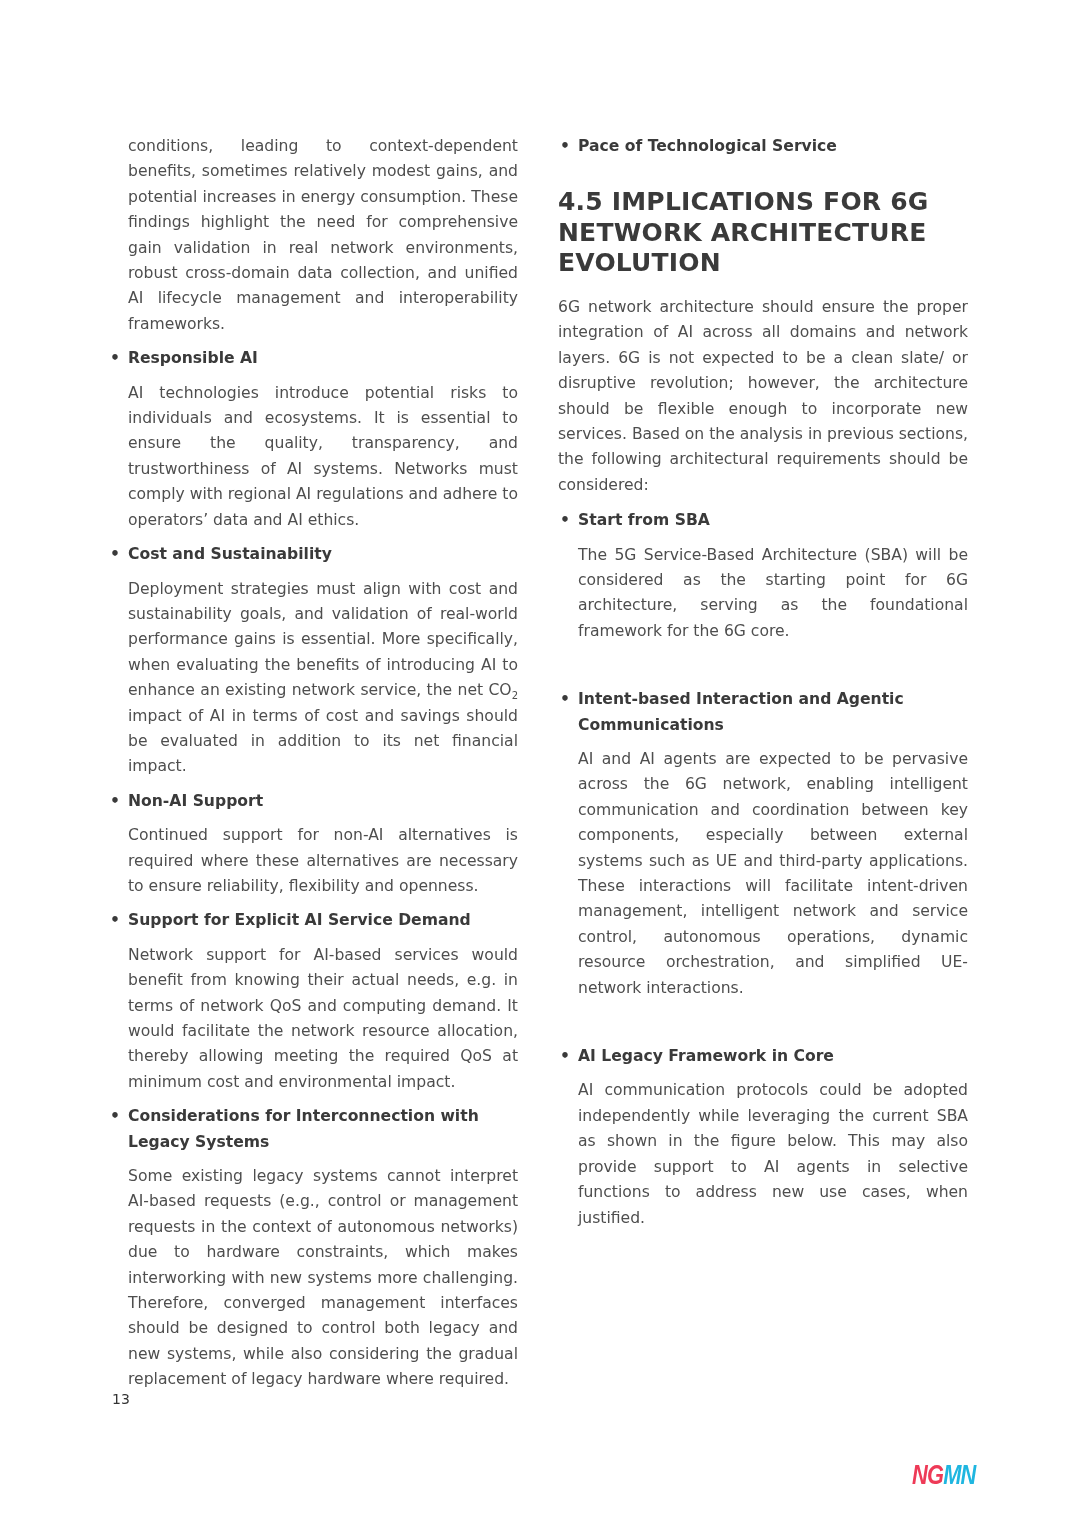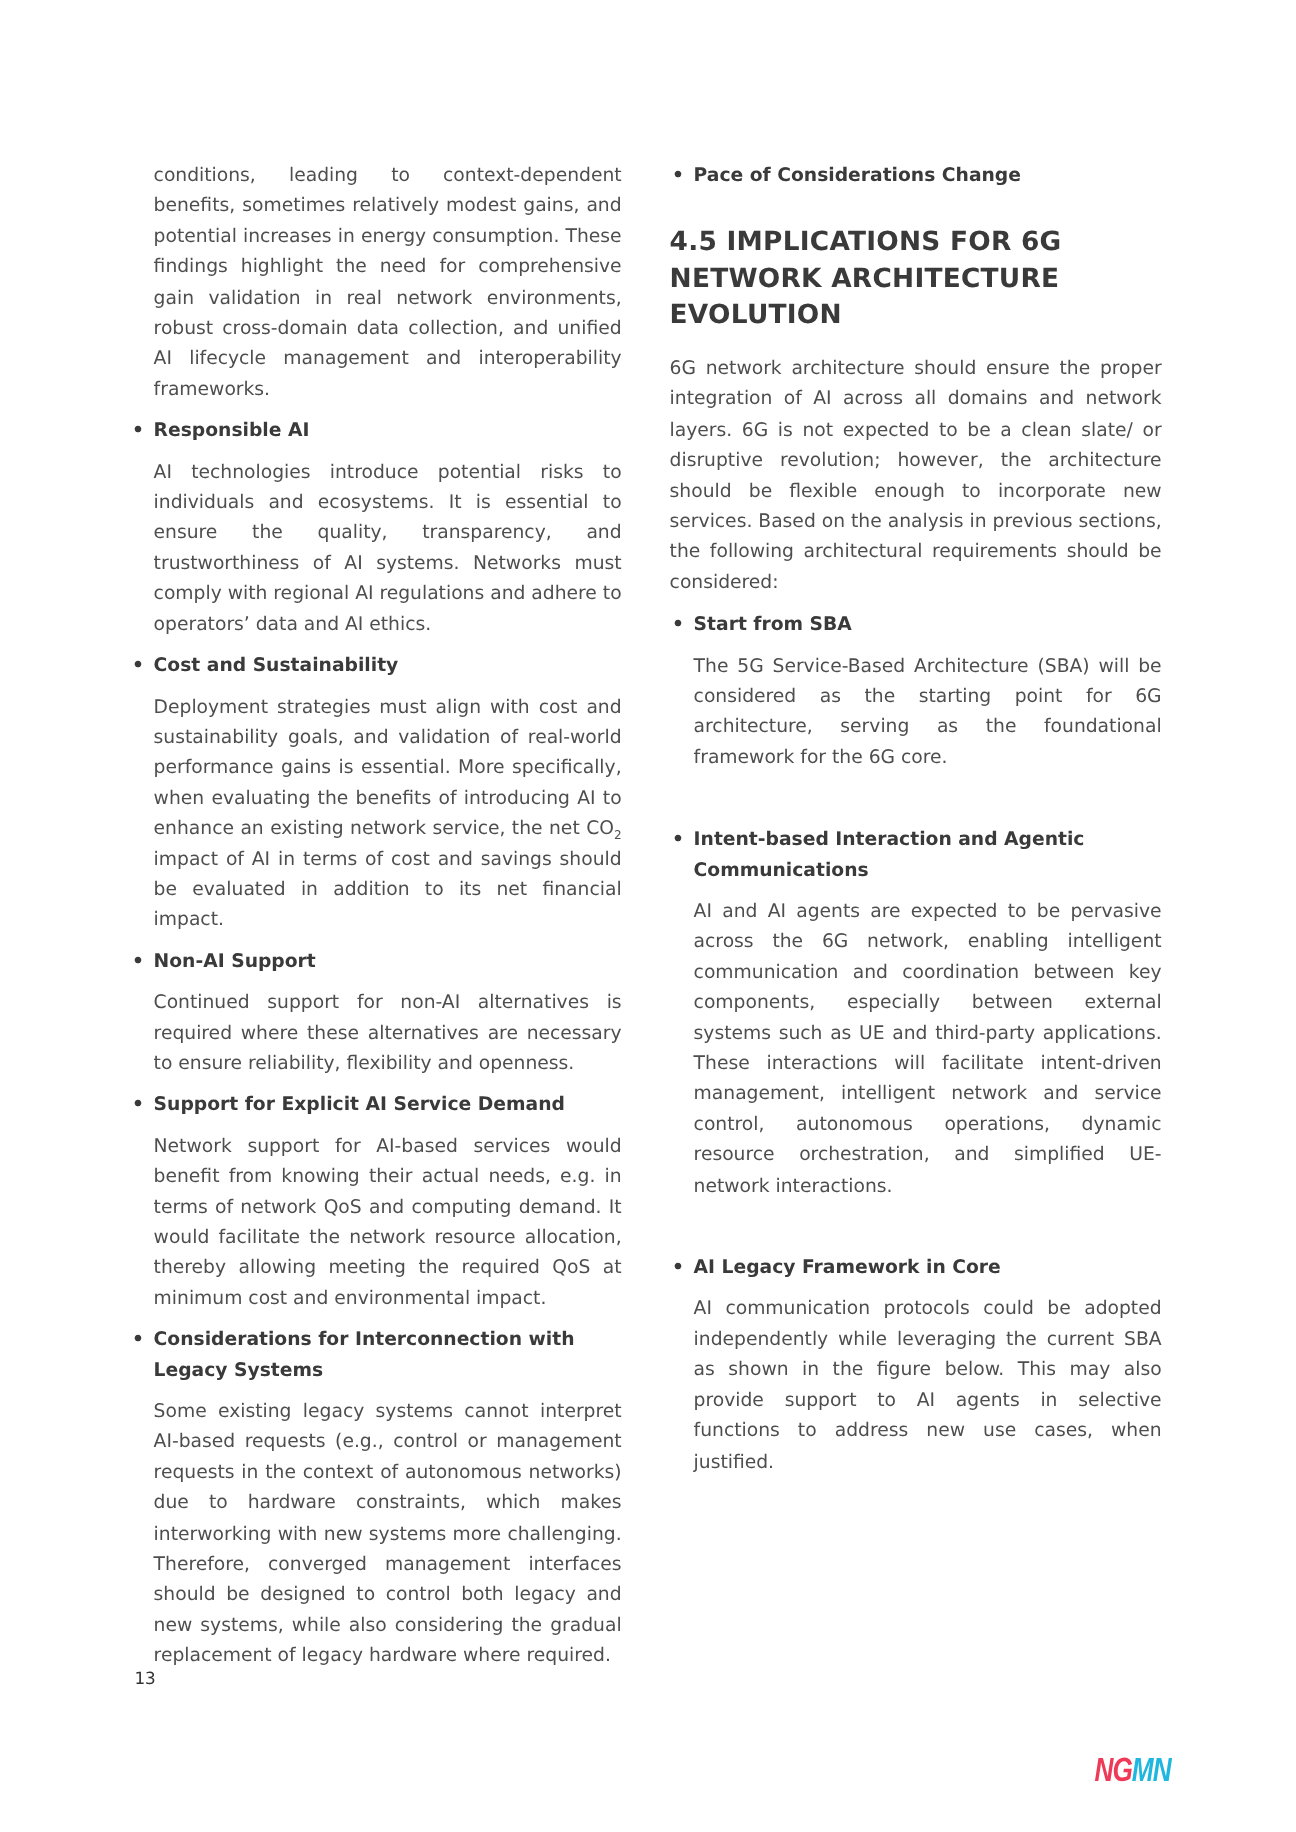--- a/index.html
+++ b/index.html
@@ -7,21 +7,21 @@
          font-family: "DejaVu Sans", "Liberation Sans", sans-serif; color: #4a4a4a; }
   .col { position: absolute; top: 86px; width: 410px; margin-top: 48px; }
   #col-left { left: 108px; }
   #col-right { left: 558px; }
   .para { font-size: 15.6px; line-height: 25.4px; margin: 0; text-align: justify; color: #4e4e4e; }
   .bullet { position: relative; margin: 0; }
   .bullet-head { position: relative; padding-left: 20px; font-weight: bold; font-size: 15.6px; line-height: 25.4px; color: #3a3a3a; margin: 0; }
   .bullet-head .dot { position: absolute; left: 2px; top: 0; font-weight: bold; color: #3a3a3a; }
   .bullet-body { padding-left: 20px; margin-top: 9px; }
   .lead { padding-left: 20px; }
-  h2.section { font-family: "DejaVu Sans", "Liberation Sans", sans-serif; font-weight: bold; font-size: 22px; line-height: 30.5px; color: #3a3a3a; margin: 0; letter-spacing: 0.2px; }
+  h2.section { font-family: "DejaVu Sans", "Liberation Sans", sans-serif; font-weight: bold; font-size: 25px; line-height: 30.5px; color: #3a3a3a; margin: 0; letter-spacing: 0.2px; }
   sub { font-size: 10px; line-height: 0; }
   #page-number { position: absolute; left: 112px; top: 1391px; font-size: 14px; color: #333; }
   #logo { position: absolute; left: 912px; top: 1459px; font-family: "Liberation Sans", sans-serif; font-weight: bold; font-style: italic; font-size: 28px; letter-spacing: -1px; transform: scaleX(0.78); transform-origin: left top; }
   #logo .ng { color: #ee3a57; }
   #logo .mn { color: #1fb6e0; }
 </style>
 </head>
 <body>
 
 <div class="col" id="col-left">
@@ -53,21 +53,21 @@
   <div style="height:9px"></div>
 
   <div class="bullet">
     <p class="bullet-head"><span class="dot">•</span><span>Considerations for Interconnection with Legacy Systems</span></p>
     <p class="para bullet-body">Some existing legacy systems cannot interpret AI-based requests (e.g., control or management requests in the context of autonomous networks) due to hardware constraints, which makes interworking with new systems more challenging. Therefore, converged management interfaces should be designed to control both legacy and new systems, while also considering the gradual replacement of legacy hardware where required.</p>
   </div>
 </div>
 
 <div class="col" id="col-right">
   <div class="bullet">
-    <p class="bullet-head"><span class="dot">•</span><span>Pace of Considerations Change</span></p>
+    <p class="bullet-head"><span class="dot">•</span><span>Pace of Technological Service</span></p>
   </div>
   <div style="height:28px"></div>
 
   <h2 class="section">
     <div>4.5 IMPLICATIONS FOR 6G</div>
     <div>NETWORK ARCHITECTURE</div>
     <div>EVOLUTION</div>
   </h2>
   <div style="height:16px"></div>
 

